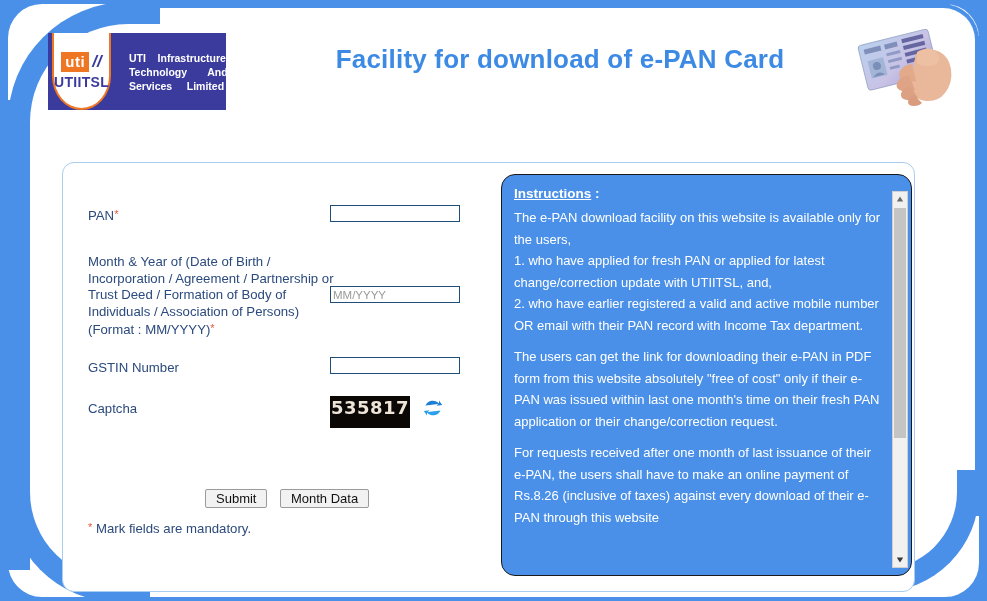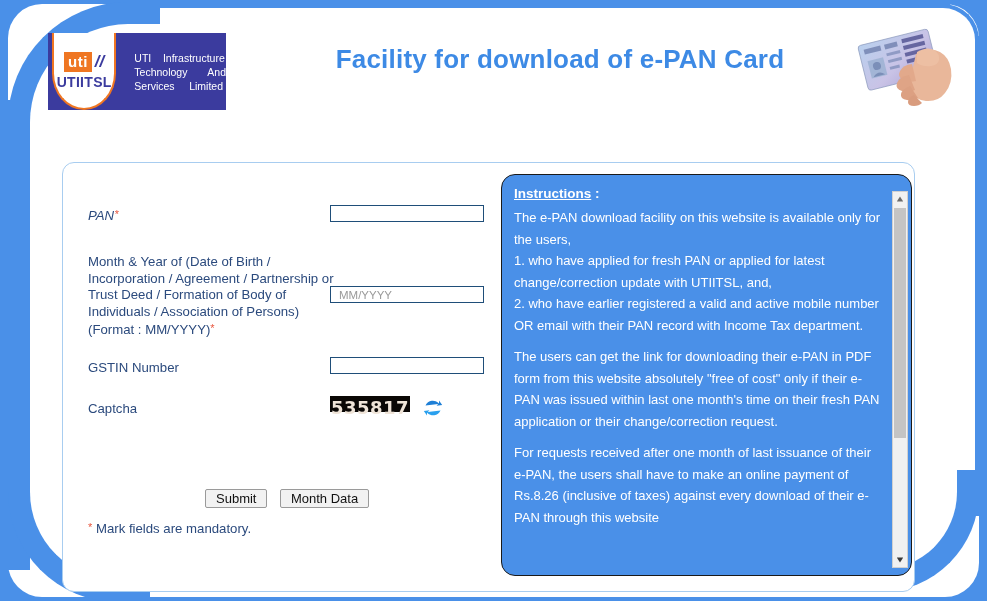--- a/index.html
+++ b/index.html
@@ -144,21 +144,21 @@
   .utiitsl {
     color: #3b3b9e;
     font-weight: bold;
     font-size: 14px;
     letter-spacing: 0.3px;
     margin-top: 2px;
   }
   #logo-text {
     color: #ffffff;
     font-size: 10.5px;
-    font-weight: normal;
+    font-weight: bold;
     line-height: 14px;
     margin-left: 18px;
     white-space: pre;
   }
   #page-title {
     position: absolute;
     left: 300px; top: 44px;
     width: 520px;
     text-align: center;
     color: #3d8ae5;
@@ -203,37 +203,37 @@
     width: 248px;
   }
   .req {
     color: #e8573f;
     font-size: 11px;
     vertical-align: 2px;
   }
   .f-input {
     position: absolute;
     left: 242px;
-    width: 154px;
+    width: 130px;
     height: 17px;
     border: 1px solid #1f4e79;
     box-sizing: border-box;
     font-family: "Liberation Sans", sans-serif;
     font-size: 11.5px;
     color: #222;
-    padding: 0 8px;
+    padding: 0 2px;
     background: #ffffff;
     outline: none;
   }
   .f-input::placeholder { color: #9a9a9a; }
 
   #captcha-image {
     position: absolute;
     left: 242px;
-    width: 80px; height: 16px;
+    width: 80px; height: 32px;
     background: #0a0705;
     color: #efe4d8;
     font-family: "DejaVu Sans", sans-serif;
     font-weight: bold;
     font-size: 18px;
     letter-spacing: 0.5px;
     text-align: center;
     line-height: 24px;
   }
   #captcha-refresh-button {
@@ -387,21 +387,21 @@
       <path d="M63 34 q10 -6 17 -2 q6 4 5 10 q-1 5 -8 6 q-8 1 -14 -3 z" fill="#edbfa3"></path>
     </g>
   </svg>
 </div>
 
 <div id="content-panel"></div>
 
 <div id="form-area">
 
   <div class="form-row" style="height:38px;">
-    <div class="f-label" style="top:6px;font-style:italic;">
+    <div class="f-label" style="top:6px;">
       <span>PAN</span><span class="req">*</span>
     </div>
     <input class="f-input" type="text" style="top: 5px;" value="">
   </div>
 
   <div class="form-row" style="height:118px;">
     <div class="f-label" style="top:0px; white-space:pre-line;">
       <span>Month &amp; Year of (Date of Birth / Incorporation / Agreement / Partnership or Trust Deed / Formation of Body of Individuals / Association of Persons)
 (Format : MM/YYYY)</span><span class="req">*</span>
     </div>

